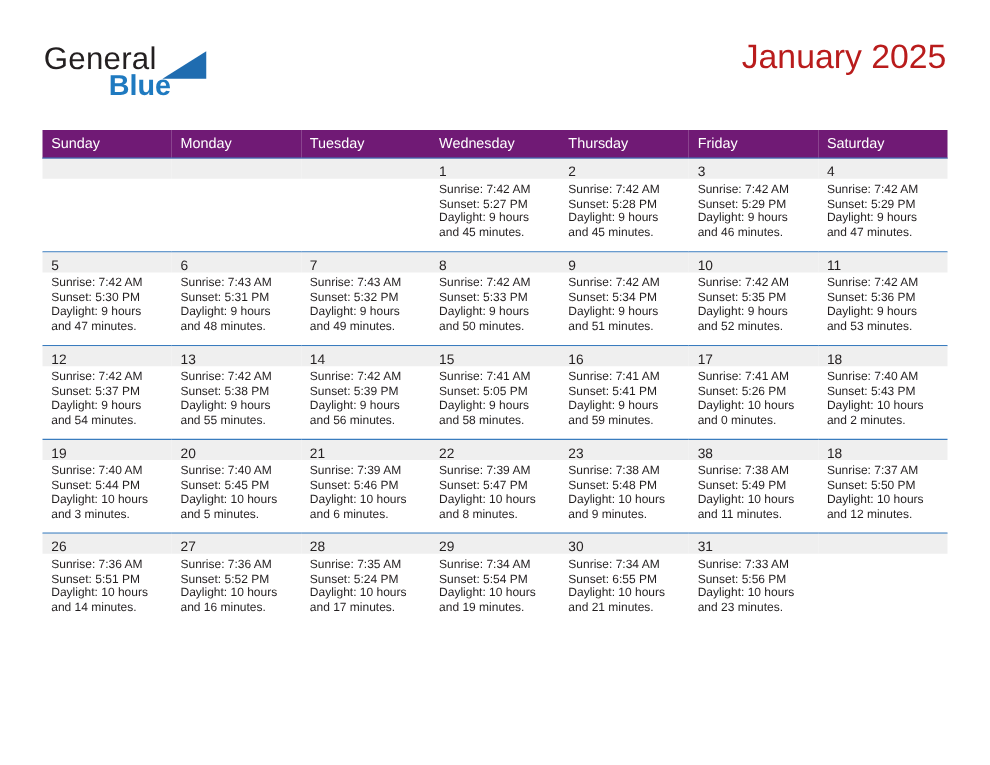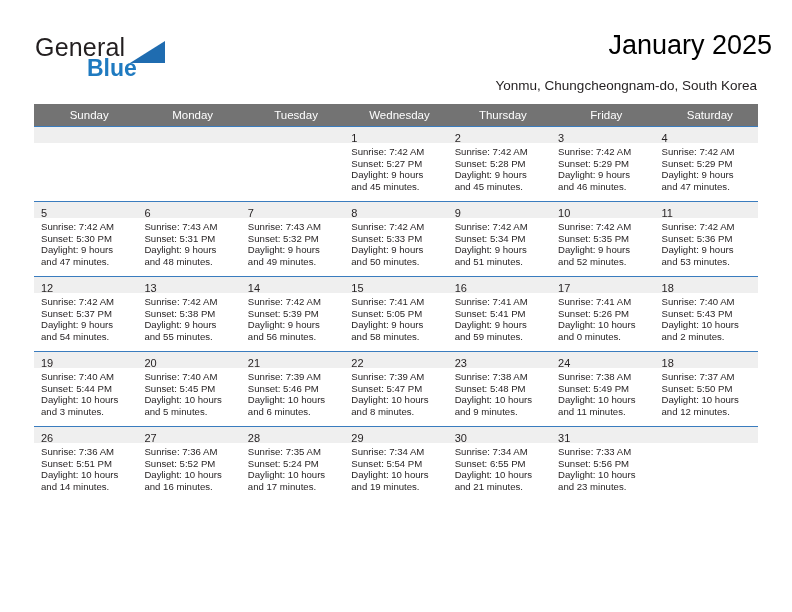--- a/index.html
+++ b/index.html
@@ -60,24 +60,24 @@
     top: 8px;
     width: 0;
     height: 0;
     border-style: solid;
     border-width: 0 0 22px 35px;
     border-color: transparent transparent #1f6cb0 transparent;
   }
 
   .title {
     position: absolute;
-    right: 20px;
+    right: 35px;
     top: 30px;
     font-size: 27px;
-    color: #000000;
+    color: #b91c1c;
     text-align: center;
     white-space: nowrap;
   }
   .subtitle {
     position: absolute;
     right: 35px;
     top: 78px;
     font-size: 13.5px;
     color: #231f20;
     text-align: right;
@@ -87,25 +87,25 @@
   
   .calendar {
     position: absolute;
     left: 34px;
     top: 104px;
     width: 724px;
     border-collapse: collapse;
     table-layout: fixed;
   }
   .calendar th {
-    background: #737373;
+    background: #701a75;
     color: #ffffff;
     font-size: 11.5px;
     font-weight: normal;
-    text-align: center;
+    text-align: left;
     padding: 5px 0 5px 7px;
     height: 12px;
     border: none;
   }
   .calendar td {
     vertical-align: top;
     padding: 0;
     border: none;
     border-top: 1.5px solid #3a7cbe;
     height: 74px;
@@ -144,21 +144,20 @@
 
   <div class="top">
 
     <div class="logo">
       <span class="logo-general">General</span>
       <span class="logo-triangle"></span>
       <span class="logo-blue">Blue</span>
     </div>
 
     <div class="title">January 2025</div>
-    <div class="subtitle">Yonmu, Chungcheongnam-do, South Korea</div>
   </div>
 
   <table class="calendar">
     <thead>
       <tr>
         <th>Sunday</th>
         <th>Monday</th>
         <th>Tuesday</th>
         <th>Wednesday</th>
         <th>Thursday</th>
@@ -455,21 +454,21 @@
               <div class="dayinfo">
                 <div>Sunrise: 7:38 AM</div>
                 <div>Sunset: 5:48 PM</div>
                 <div>Daylight: 10 hours</div>
                 <div>and 9 minutes.</div>
               </div>
             </div>
           </td>
           <td>
             <div class="daycell">
-              <div class="daynum-band"><span class="daynum">24</span></div>
+              <div class="daynum-band"><span class="daynum">38</span></div>
               <div class="dayinfo">
                 <div>Sunrise: 7:38 AM</div>
                 <div>Sunset: 5:49 PM</div>
                 <div>Daylight: 10 hours</div>
                 <div>and 11 minutes.</div>
               </div>
             </div>
           </td>
           <td>
             <div class="daycell">

